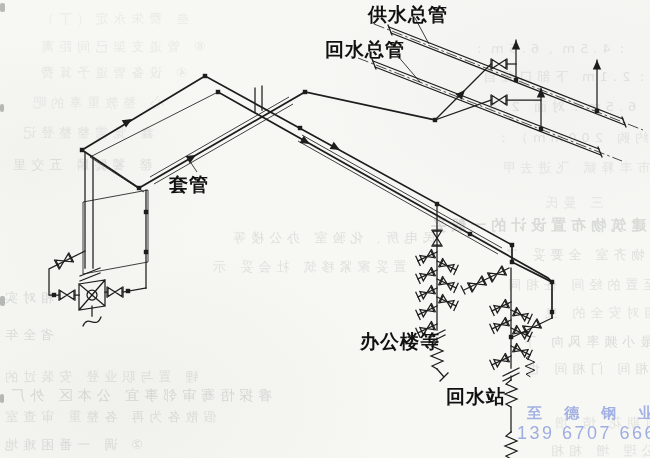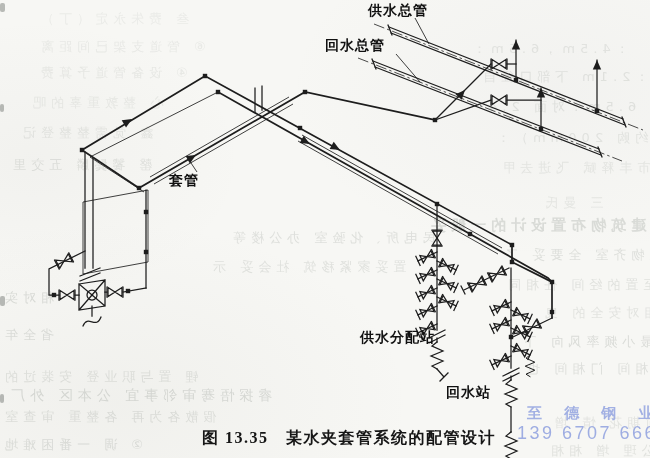--- a/index.html
+++ b/index.html
@@ -16,21 +16,21 @@
   .bleed{position:absolute;inset:0;filter:blur(.7px);pointer-events:none;}
   .bl{position:absolute;transform:scaleX(-1);color:#878e87;letter-spacing:5px;
       white-space:nowrap;line-height:1;font-family:"DejaVu Sans", sans-serif;}
   svg.diagram{position:absolute;left:0;top:0;}
   .pk{stroke:#1d1d1d;stroke-width:1.7;fill:none;stroke-linecap:square;}
   .md{stroke:#1d1d1d;stroke-width:1.25;fill:none;stroke-linecap:square;}
   .tn{stroke:#1d1d1d;stroke-width:.85;fill:none;}
   .cl{stroke:#1d1d1d;stroke-width:.8;fill:none;stroke-dasharray:11 3 2.5 3;}
   .fl{fill:#1d1d1d;stroke:none;}
   .hol{fill:none;}
-  .lab{position:absolute;color:#111;font-size:14px;font-weight:bold;
+  .lab{position:absolute;color:#111;font-size:19px;font-weight:bold;
        white-space:nowrap;letter-spacing:1px;}
   .caption{position:absolute;left:202px;top:428px;color:#161616;font-size:16px;
        font-weight:bold;letter-spacing:1.5px;white-space:nowrap;
        font-family:"Liberation Serif", serif;}
   .wm1{position:absolute;left:527px;top:404px;font-size:15px;letter-spacing:9px;
        color:#93a4e0;white-space:nowrap;font-weight:bold;opacity:.85;}
   .wm2{position:absolute;left:517px;top:423px;font-size:18px;letter-spacing:2.5px;
        color:#8fa0df;white-space:nowrap;opacity:.85;}
   .smudge{position:absolute;background:#6a6f6a;border-radius:2px;opacity:.45;}
 </style>
@@ -241,20 +241,19 @@
     <g>
       <path class="tn" d="M415,18 L429,44"></path>
       <path class="tn" d="M396,54 L420,82"></path>
       <path class="tn" d="M197,172 L187,157"></path>
     </g>
   </svg>
 
   <div class="lab" style="left:368px;top:2px">供水总管</div>
   <div class="lab" style="left:325px;top:37px">回水总管</div>
   <div class="lab" style="left:169px;top:172px">套管</div>
-  <div class="lab" style="left:360px;top:329px">供水分配站</div>
+  <div class="lab" style="left:360px;top:329px">办公楼等</div>
   <div class="lab" style="left:446px;top:384px">回水站</div>
 
-  <div class="caption">图 13.35　某水夹套管系统的配管设计</div>
 
   <div class="wm1">至 德 钢 业</div>
   <div class="wm2">139 6707 6667</div>
 </div>
 
 </body></html>

